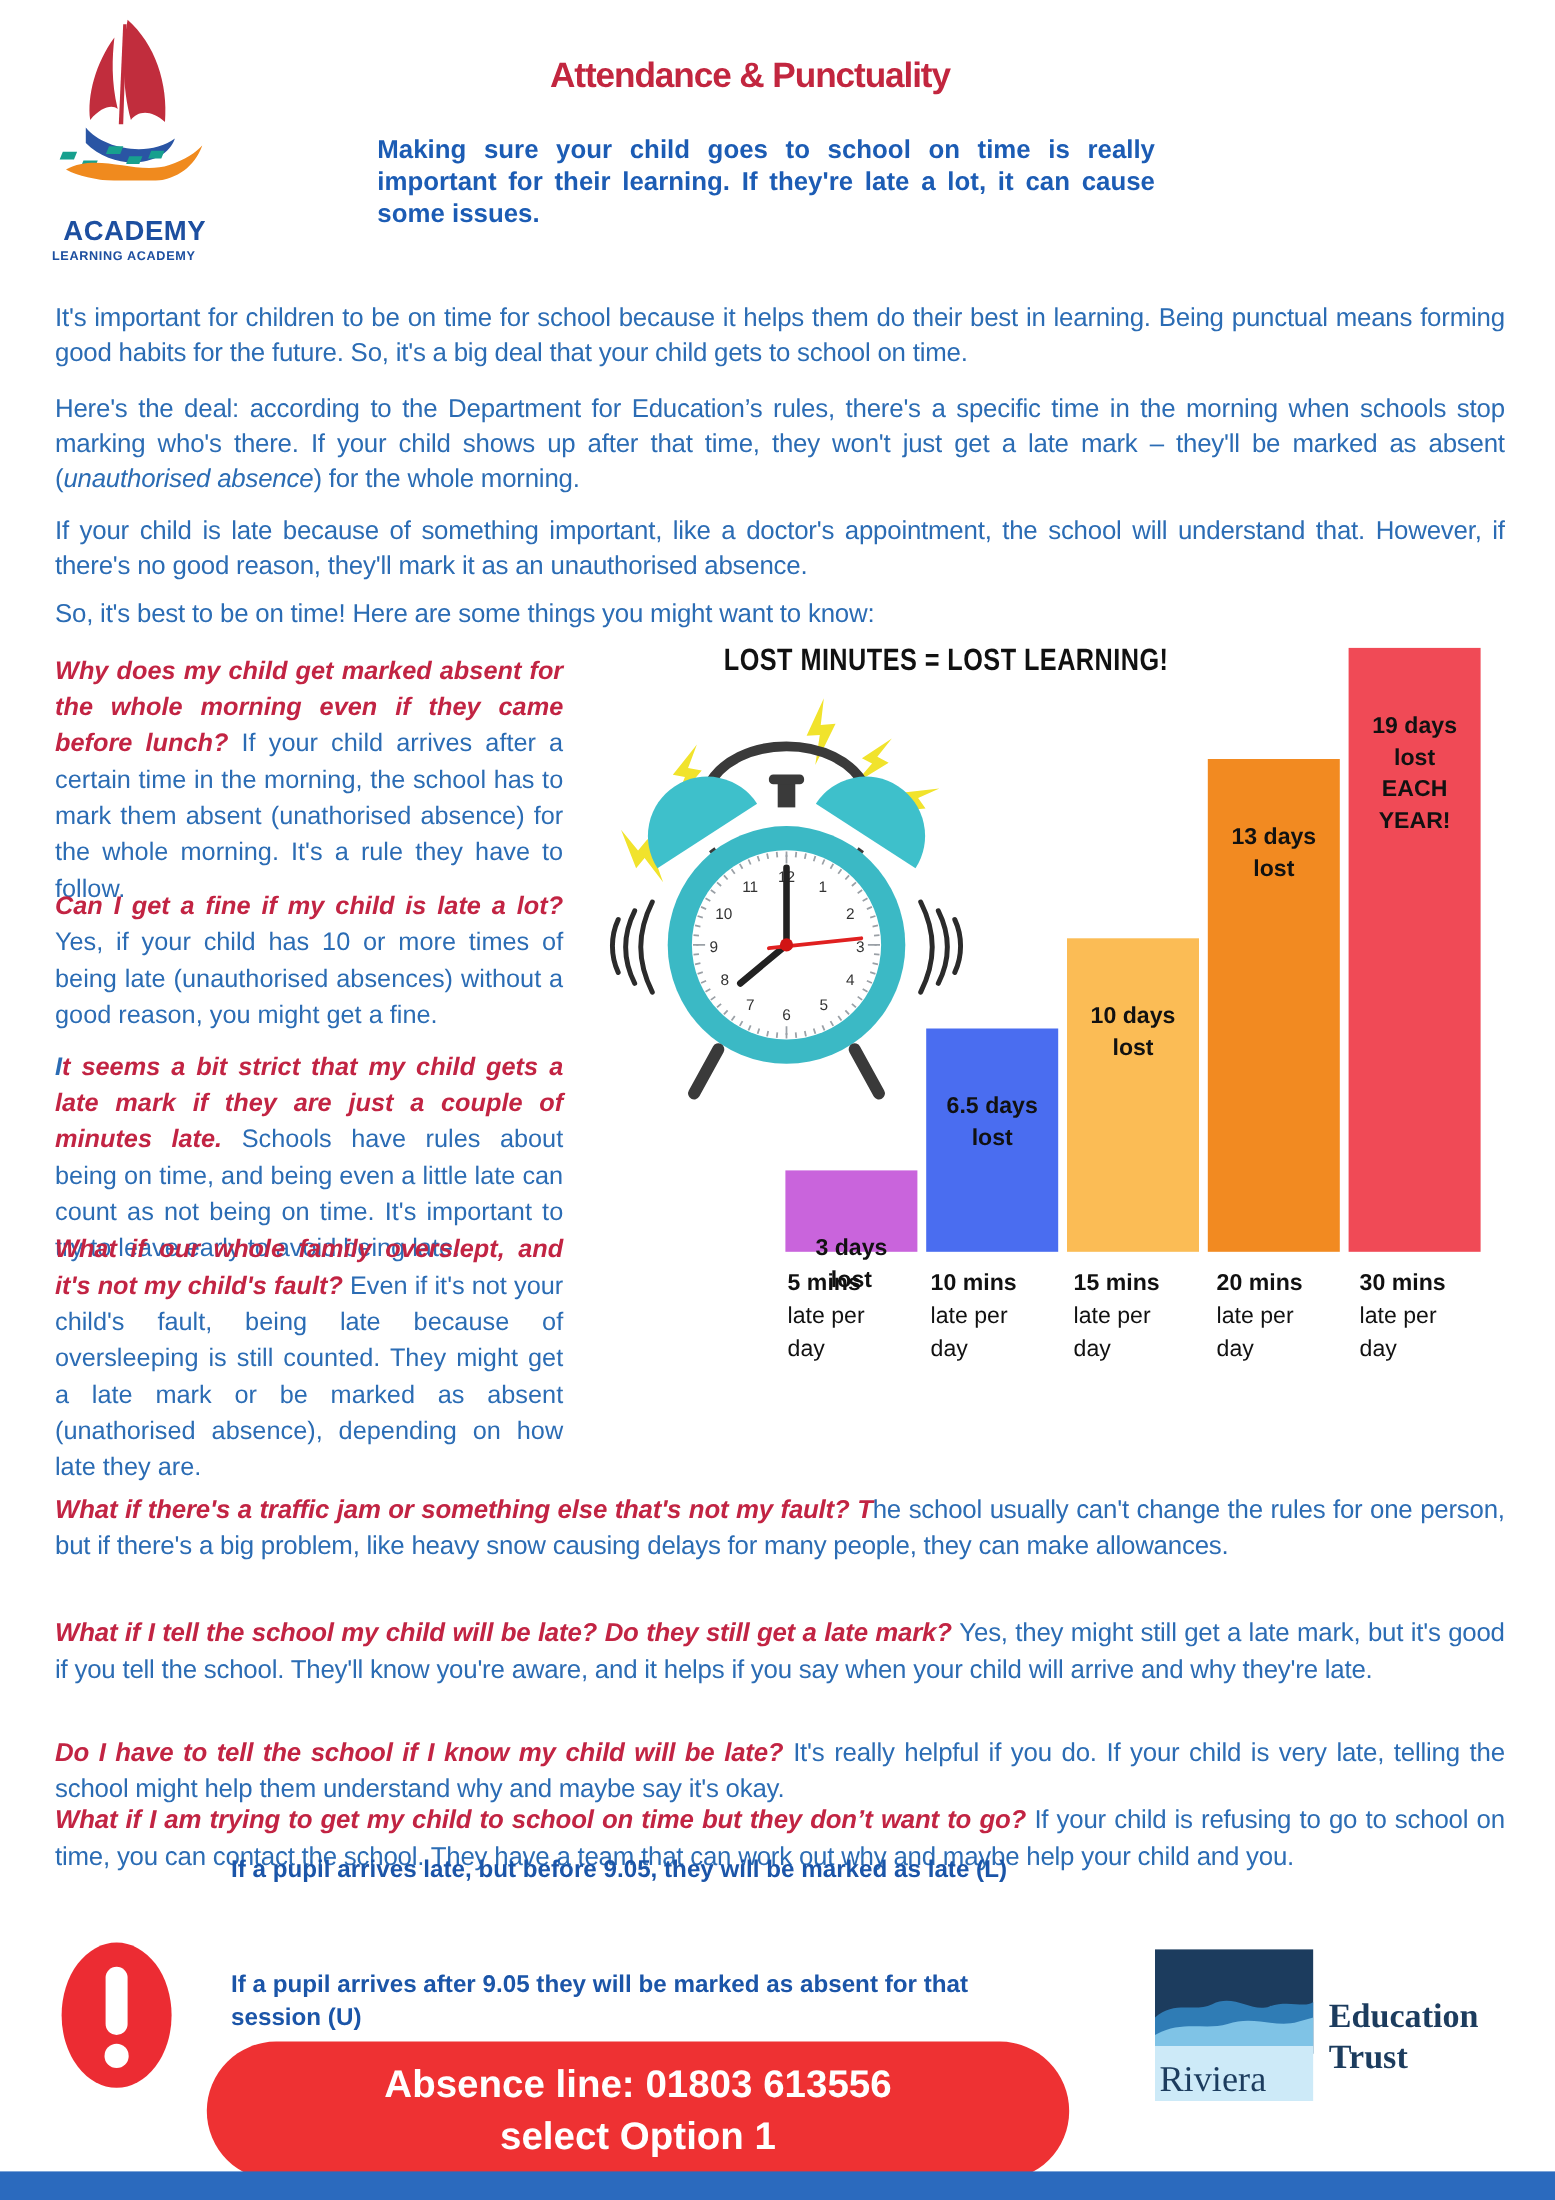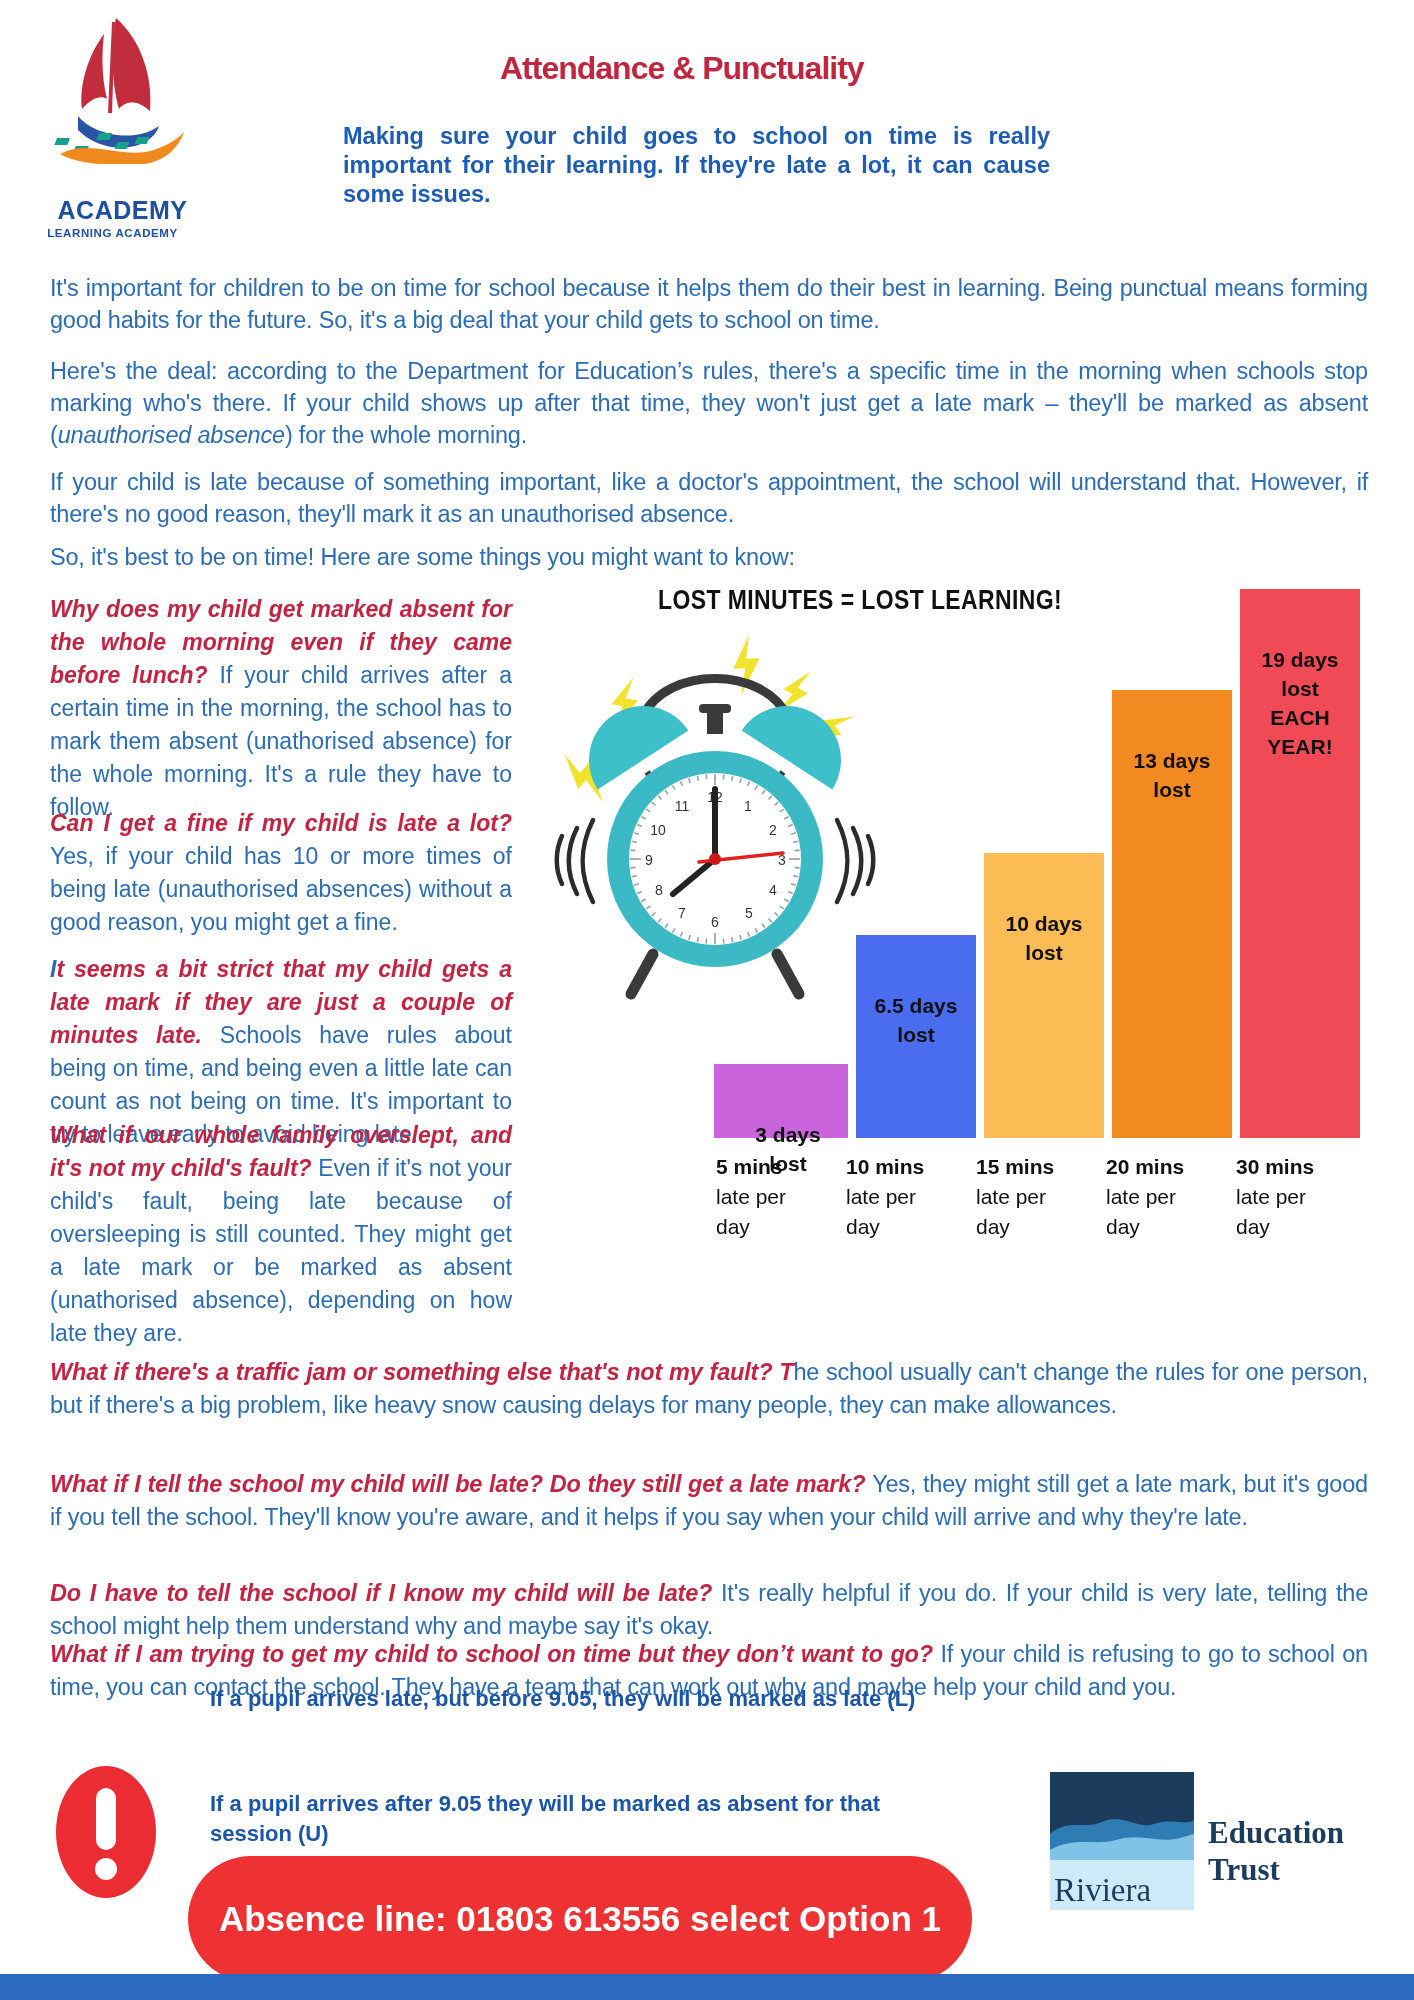--- a/index.html
+++ b/index.html
@@ -51,21 +51,21 @@
 
   
   .note{position:absolute;left:210px;font-size:22px;font-weight:bold;color:#1b55a8;line-height:30px;}
   .note1{top:1684px;width:820px;}
   .note2{top:1789px;width:780px;}
   .excl{position:absolute;left:56px;top:1766px;width:100px;height:132px;background:#ec2c33;
         border-radius:50%;}
   .excl-bar{position:absolute;left:40px;top:22px;width:20px;height:62px;background:#fff;border-radius:10px;}
   .excl-dot{position:absolute;left:39px;bottom:18px;width:22px;height:22px;background:#fff;border-radius:50%;}
   .abs-btn{position:absolute;left:188px;top:1856px;width:784px;height:126px;background:#ee3133;
-           border-radius:63px;display:flex;flex-direction:row;justify-content:center;
+           border-radius:63px;display:flex;flex-direction:column;justify-content:center;
            align-items:center;gap:10px;}
   .abs-btn div{color:#ffffff;font-size:35px;font-weight:bold;line-height:1.1;}
   .trust-svg{position:absolute;left:1050px;top:1772px;}
   .trust-text{position:absolute;left:1208px;top:1814px;font-family:"Liberation Serif",serif;
               font-size:31px;font-weight:bold;color:#1c3c5e;line-height:37px;}
   .bottom-bar{position:absolute;left:0;top:1974px;width:1414px;height:26px;background:#2b6abe;}
 </style>
 </head>
 <body>
 
@@ -216,21 +216,21 @@
       <path d="M58,198 C44,226 44,252 58,280"></path>
       <path d="M42,206 C31,228 31,250 42,272"></path>
       <path d="M27,214 C20,229 20,247 27,262"></path>
       <path d="M302,198 C316,226 316,252 302,280"></path>
       <path d="M318,206 C329,228 329,250 318,272"></path>
       <path d="M333,214 C340,229 340,247 333,262"></path>
     </g>
   </svg>
 
   <div class="bars">
-      <div class="bar" style="height: 74px; background: rgb(201, 100, 220); padding-left: 14px;">
+      <div class="bar" style="height: 74px; background: rgb(201, 100, 220);">
         <div class="bar-label">
           <div>3 days</div>
           <div>lost</div>
         </div>
       </div>
       <div class="bar" style="height: 203px; background: rgb(74, 109, 240);">
         <div class="bar-label">
           <div>6.5 days</div>
           <div>lost</div>
         </div>

